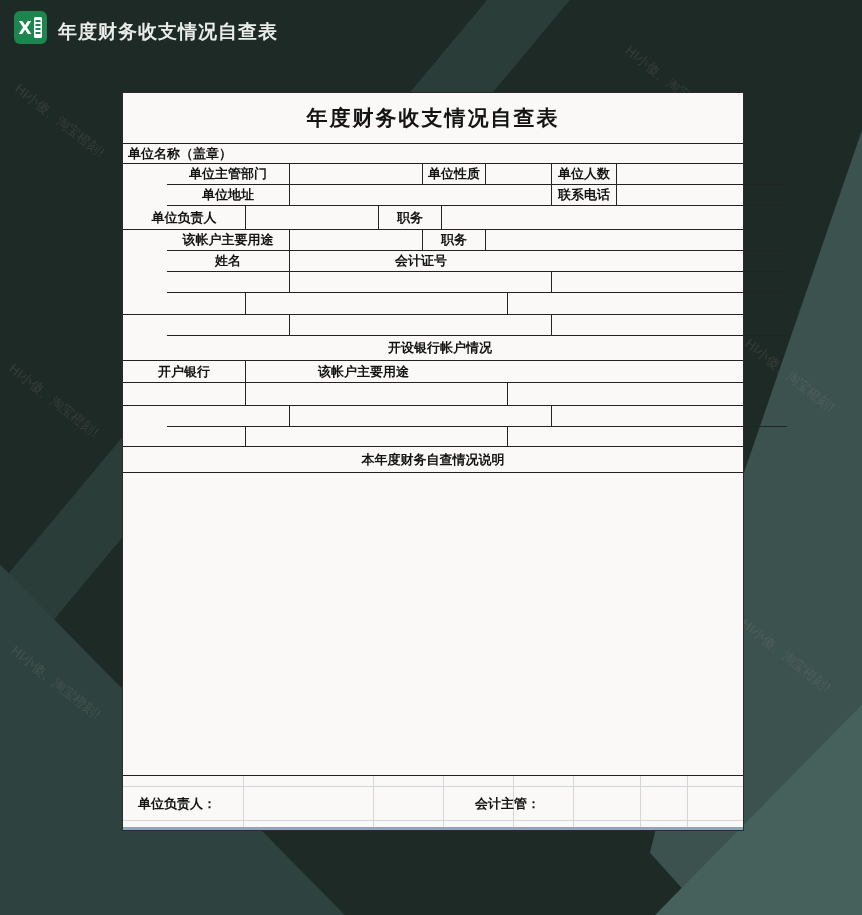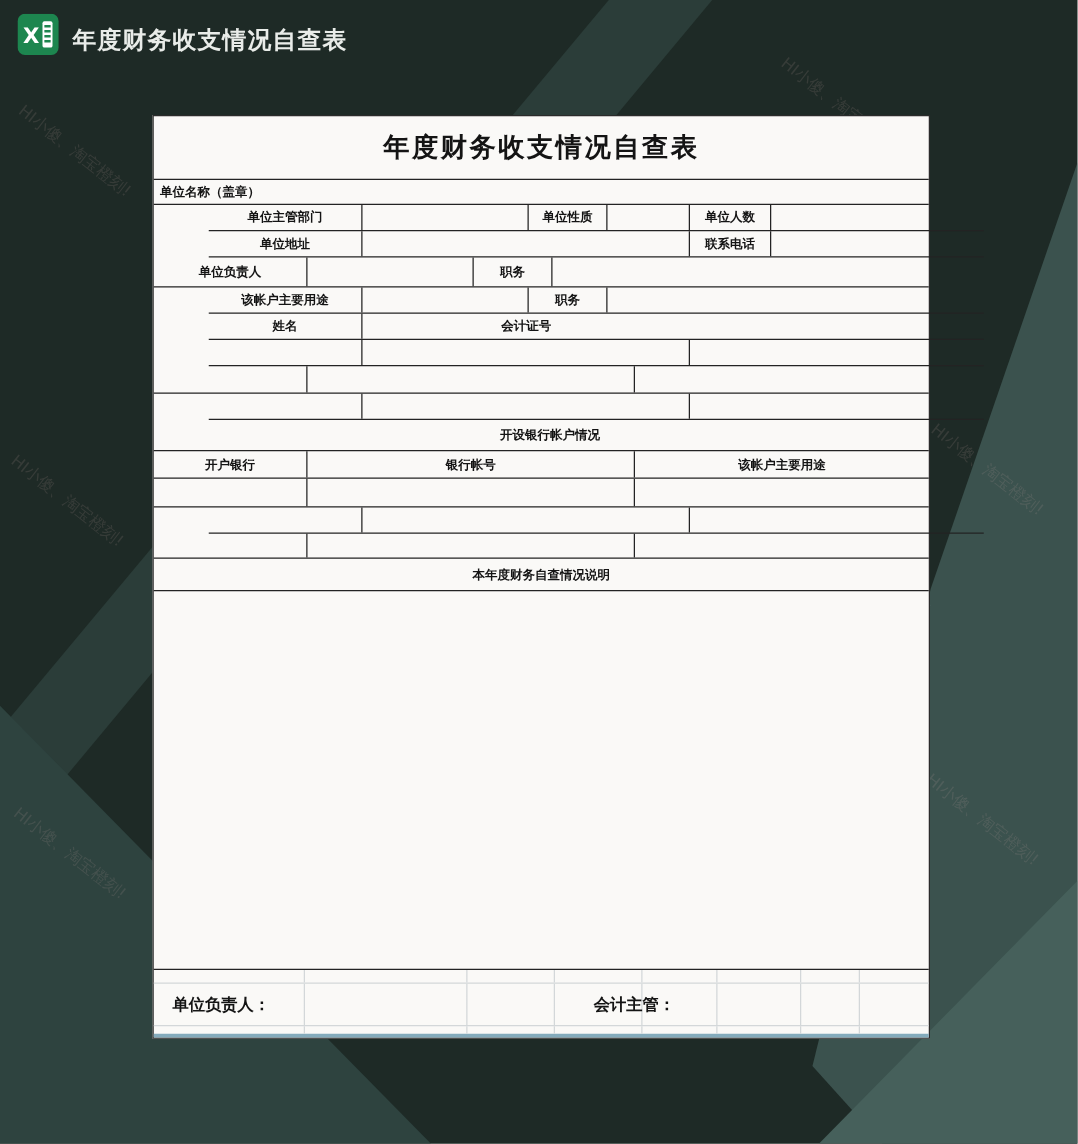--- a/index.html
+++ b/index.html
@@ -20,21 +20,21 @@
   .wm-dark{color:rgba(205,170,170,0.14);}
   .wm-light{color:rgba(130,138,150,0.13);}
   
   .titlebar{position:absolute;left:0;top:0;width:862px;height:56px;}
   .xl-icon{position:absolute;left:14px;top:11px;width:33px;height:33px;}
   .tb-title{position:absolute;left:58px;top:19px;font-size:19px;font-weight:bold;color:#e9ece9;letter-spacing:1px;}
   
   .form{position:absolute;left:122px;top:92px;width:622px;background:#faf9f7;border:1px solid #2b2b2b;color:#141414;}
   .row{display:flex;width:100%;border-bottom:1px solid #232323;}
   .row:last-child{border-bottom:none;}
-  .c{display:flex;align-items:center;justify-content:center;font-size:10px;font-weight:bold;border-right:1px solid #232323;overflow:hidden;}
+  .c{display:flex;align-items:center;justify-content:center;font-size:13px;font-weight:bold;border-right:1px solid #232323;overflow:hidden;}
   .c:last-child{border-right:none;}
   .c.left{justify-content:flex-start;padding-left:5px;}
   .r-title{height:51px;}
   .r-title .c{font-size:21px;letter-spacing:2px;}
   .h20{height:20px;}.h21{height:21px;margin-left:44px;}.h22{height:22px;}.h23{height:23px;}
   .h24{height:24px;}.h25{height:25px;padding-left:14px;}.h26{height:26px;}
   .blank-note{height:303px;border-bottom:1px solid #232323;}
   
   .fgrid{position:relative;border-bottom:1px solid #d3d7d9;
     background-image:linear-gradient(#d3d7d9,#d3d7d9),linear-gradient(#d3d7d9,#d3d7d9),linear-gradient(#d3d7d9,#d3d7d9),linear-gradient(#d3d7d9,#d3d7d9),linear-gradient(#d3d7d9,#d3d7d9),linear-gradient(#d3d7d9,#d3d7d9),linear-gradient(#d3d7d9,#d3d7d9);
@@ -155,21 +155,20 @@
     <div class="c wM"></div>
     <div class="c wN"></div>
   </div>
 
   <div class="row h25">
     <div class="c grow">开设银行帐户情况</div>
   </div>
 
   <div class="row h22">
     <div class="c wA">开户银行</div>
-    <div class="c wM">银行帐号</div>
     <div class="c wN">该帐户主要用途</div>
   </div>
   <div class="row h23">
     <div class="c wA"></div>
     <div class="c wM"></div>
     <div class="c wN"></div>
   </div>
   <div class="row h21">
     <div class="c wA"></div>
     <div class="c wM"></div>

